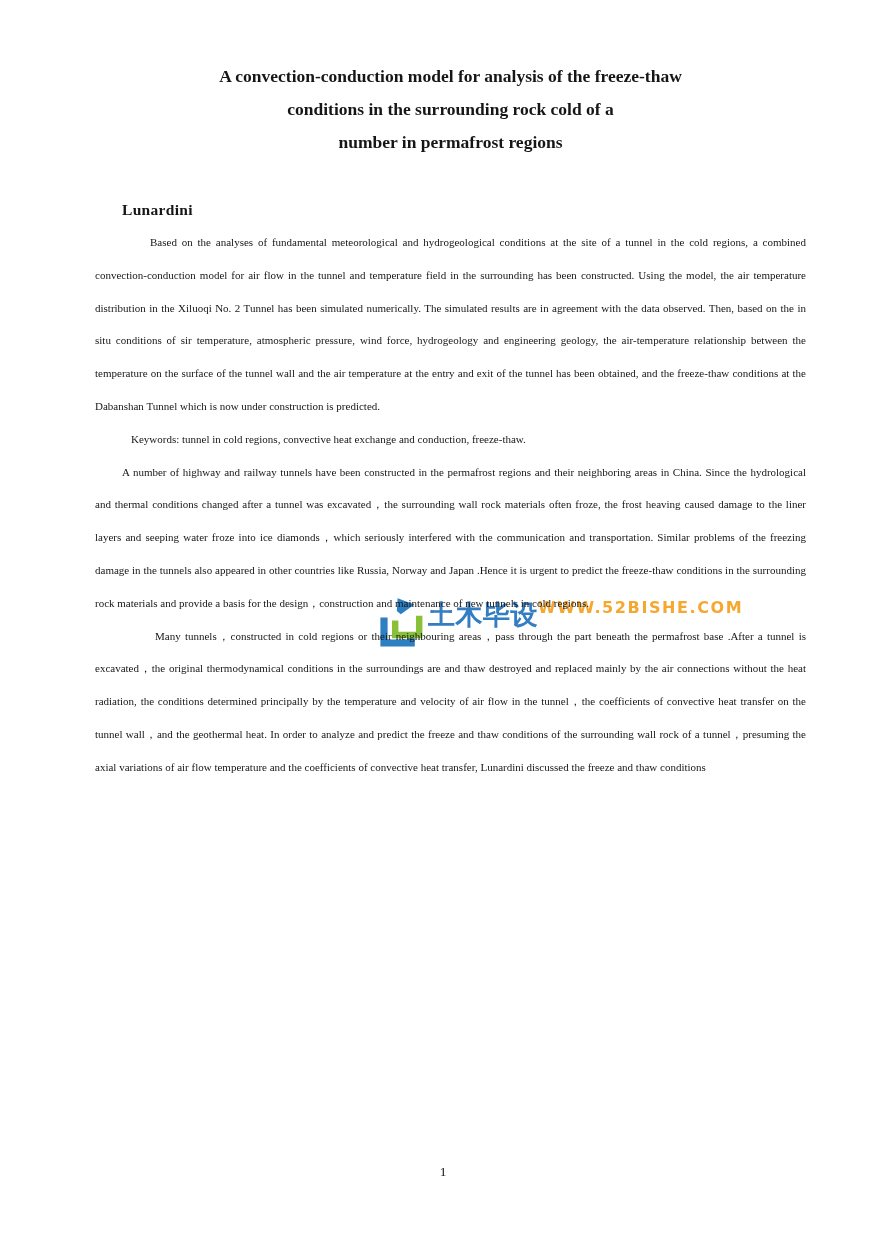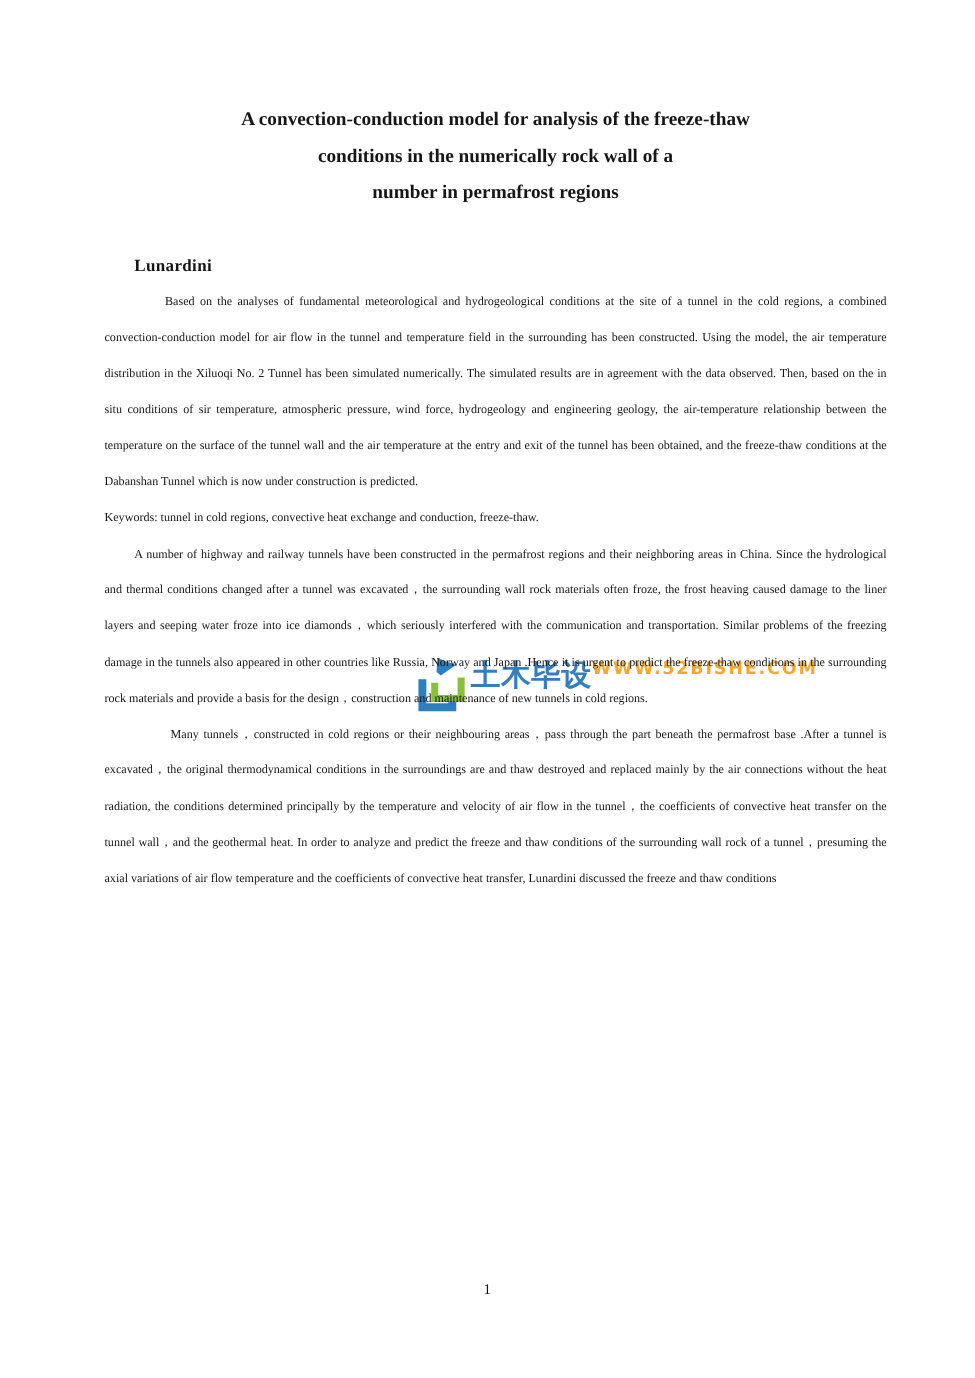--- a/index.html
+++ b/index.html
@@ -14,41 +14,41 @@
   }
   .content {
     position: relative;
     z-index: 1;
     margin: 0 auto;
     width: 711px;
     padding-left: 95px;
     padding-right: 80px;
   }
   .doc-title {
-    padding-top: 92px;
+    padding-top: 60px;
     text-align: center;
     font-weight: bold;
     font-size: 17.5px;
     line-height: 33px;
   }
   .abstract-heading {
     margin: 34px 0 0 27px;
     font-weight: bold;
     font-size: 15.5px;
     line-height: 33px;
     letter-spacing: 0.3px;
   }
   .para {
     margin: 0;
     font-size: 11px;
     line-height: 32.8px;
     text-align: justify;
   }
   .abstract-para { text-indent: 55px; }
-  .keywords-line { text-indent: 0; }
+  .keywords-line { text-indent: 0; margin-left: 36px; }
   .body-para-1 { text-indent: 27px; }
   .body-para-2 { text-indent: 60px; }
   .page-number {
     position: absolute;
     left: 0;
     top: 1155px;
     width: 100%;
     text-align: center;
     font-size: 13.5px;
     line-height: 33px;
@@ -103,21 +103,21 @@
     <div class="wm-textcol">
       <div class="wm-brand">土木毕设</div>
       <div class="wm-url">WWW.52BISHE.COM</div>
     </div>
   </div>
 
   <div class="content">
 
     <div class="doc-title">
       <div>A convection-conduction model for analysis of the freeze-thaw</div>
-      <div>conditions in the numerically rock wall of a</div>
+      <div>conditions in the surrounding rock cold of a</div>
       <div>number in permafrost regions</div>
     </div>
 
     <div class="abstract-heading">Lunardini</div>
 
     <p class="para abstract-para">Based on the analyses of fundamental meteorological and hydrogeological conditions at the site of a tunnel  in the cold regions, a combined convection-conduction model for air flow in the tunnel and temperature field in the surrounding has  been constructed. Using the model, the air temperature distribution in the Xiluoqi No. 2 Tunnel has been  simulated numerically. The simulated results are in agreement with the data observed. Then, based on the in situ conditions of sir temperature, atmospheric pressure, wind force, hydrogeology and engineering geology, the air-temperature  relationship between the temperature on the surface of the tunnel wall and the air temperature at the entry and exit of the  tunnel has been obtained, and the freeze-thaw conditions at the Dabanshan Tunnel which is now under construction is  predicted.</p>
 
     <p class="para keywords-line">Keywords: tunnel in cold  regions, convective heat exchange and  conduction, freeze-thaw.</p>
 
     <p class="para body-para-1">A number of highway and railway tunnels have been constructed in the permafrost regions and their neighboring areas in China. Since the hydrological and thermal conditions changed after a tunnel  was excavated，the surrounding wall rock materials often froze, the frost heaving caused damage to the liner layers and seeping water froze into ice diamonds，which seriously interfered with the communication and transportation. Similar problems of the freezing damage in the tunnels also appeared in other countries like Russia, Norway and Japan .Hence it is urgent to predict the freeze-thaw conditions in the surrounding rock materials and provide a basis for the design，construction and maintenance of  new tunnels in cold regions.</p>

